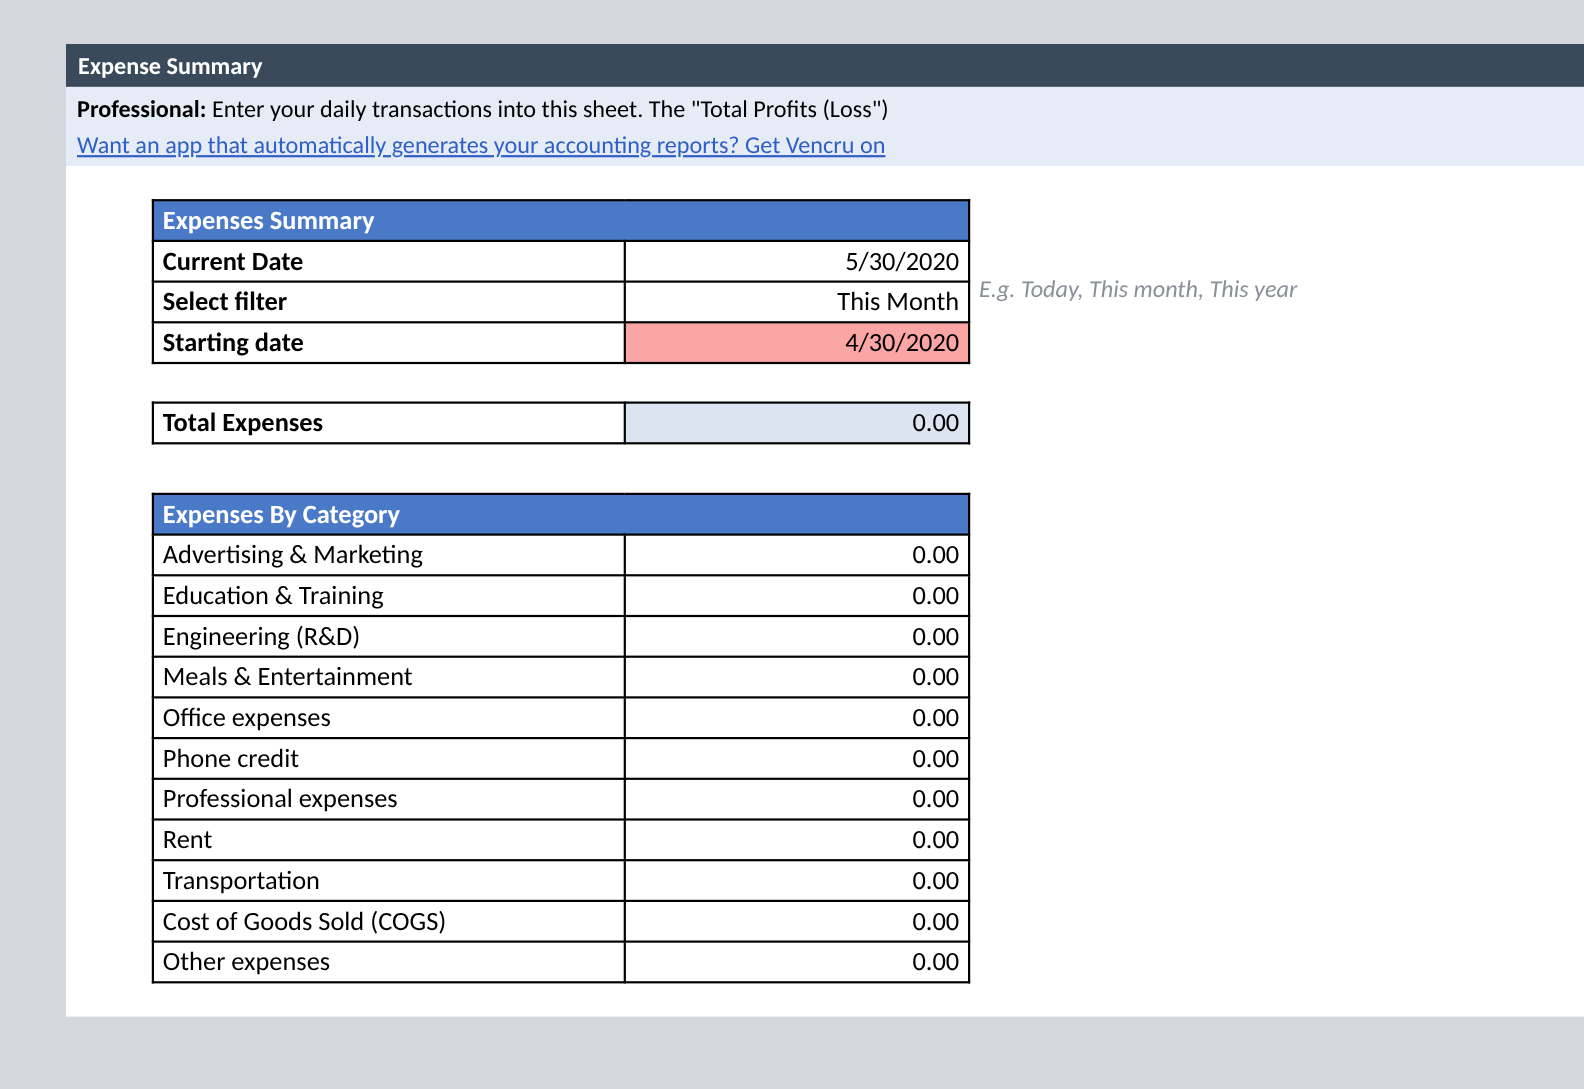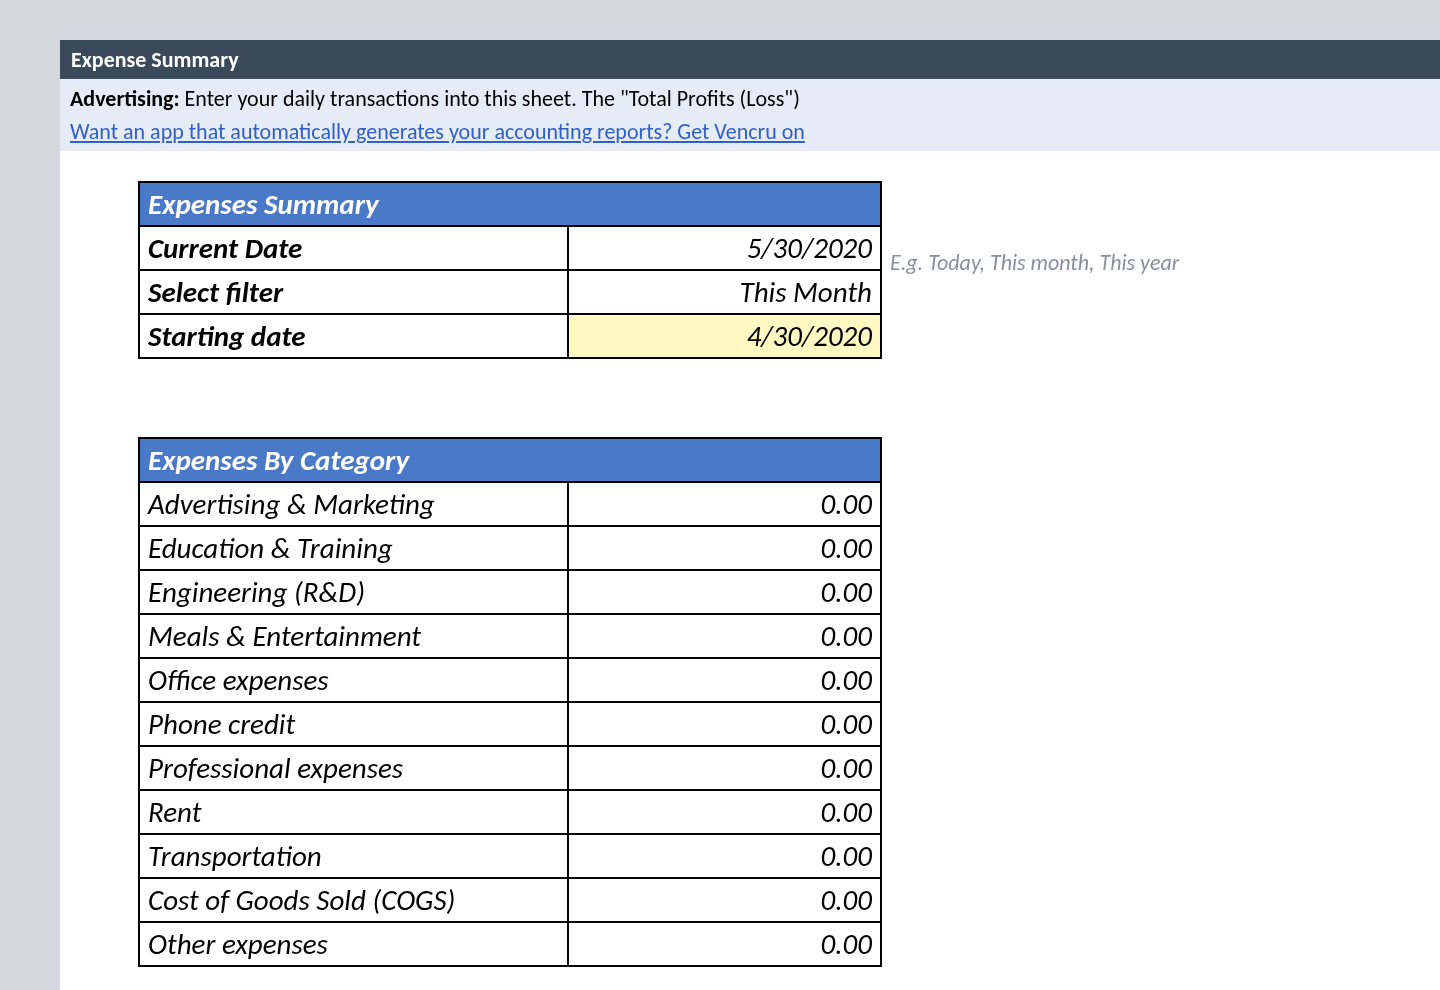--- a/index.html
+++ b/index.html
@@ -48,22 +48,21 @@
       padding-top: 4px;
     }
     .content-area {
       background: #fff;
       padding: 30px 0 30px 78px;
       position: relative;
     }
     table.s-table {
       border-collapse: collapse;
       width: 744px;
-      font-size: 29px;
-      font-style: italic;
+      font-size: 24px;
     }
     table.s-table td, table.s-table th {
       border: 2px solid #000;
       padding: 3px 8px;
       height: 34px;
       vertical-align: middle;
     }
     .hdr-row td, .hdr-row th {
       background: #4a7ac7;
       color: #fff;
@@ -73,21 +72,21 @@
     }
     td.label-cell {
       font-weight: bold;
       width: 430px;
     }
     td.value-cell {
       text-align: right;
       width: 314px;
     }
     td.grey-cell {
-      background: #fef9c3;
+      background: #fca5a5;
     }
     td.lightblue-cell {
       background: #dbe4f0;
     }
     table.cat-table td.cat-label {
       font-weight: normal;
       width: 430px;
       margin-left: 28px;
     }
     table.cat-table td.cat-value {
@@ -112,21 +111,21 @@
 <body>
 
 <div class="sheet">
 
   <div class="title-bar">
     <span>Expense Summary</span>
   </div>
 
   <div class="info-band">
     <div class="instructions-line">
-      <span class="bold">Advertising:</span><span> Enter your daily transactions into this sheet. The "Total Profits (Loss")</span>
+      <span class="bold">Professional:</span><span> Enter your daily transactions into this sheet. The "Total Profits (Loss")</span>
     </div>
     <a class="promo-link">Want an app that automatically generates your accounting reports? Get Vencru on</a>
   </div>
 
   <div class="content-area">
 
     <table class="s-table">
       <tbody>
           <tr class="hdr-row">
         <td colspan="2">Expenses Summary</td>
@@ -143,20 +142,28 @@
         <td class="label-cell">Starting date</td>
         <td class="value-cell grey-cell">4/30/2020</td>
       </tr>
     </tbody>
       </table>
 
     <div class="hint-text" style="left: 830px; top: 66px;">E.g. Today, This month, This year</div>
 
     <div class="spacer"></div>
 
+    <table class="s-table">
+      <tbody>
+          <tr>
+        <td class="label-cell">Total Expenses</td>
+        <td class="value-cell lightblue-cell">0.00</td>
+      </tr>
+    </tbody>
+      </table>
 
     <div class="spacer"></div>
     <div class="spacer-sm"></div>
 
     <table class="s-table cat-table">
       <tbody>
           <tr class="hdr-row">
         <td colspan="2">Expenses By Category</td>
       </tr>
       <tr>

